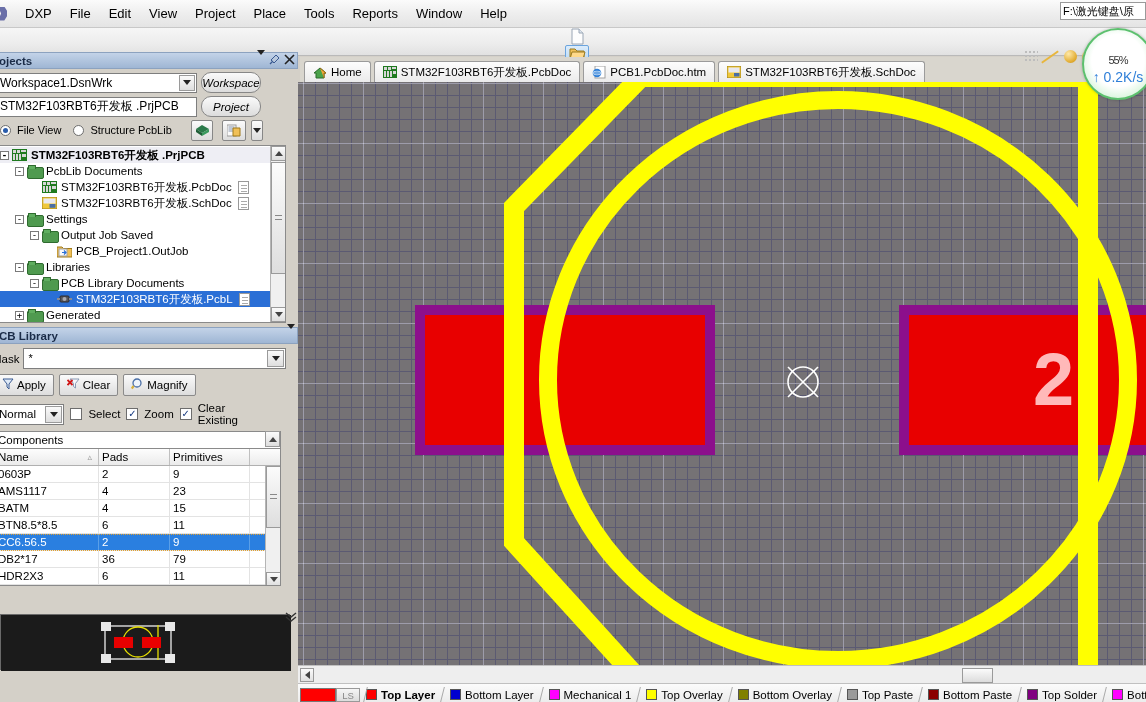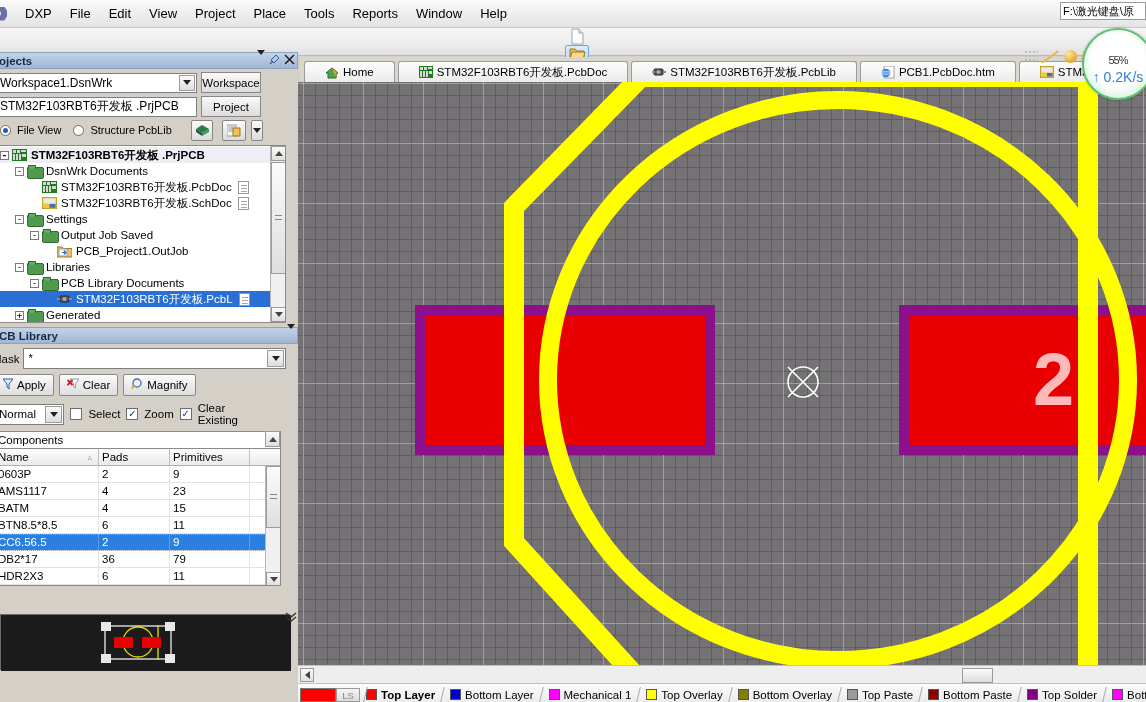--- a/index.html
+++ b/index.html
@@ -69,21 +69,21 @@
 
   
   .doctabs {
     position: absolute; top: 57px; left: 300px; width: 846px; height: 25px;
     background: #d9d6ce; display: flex; align-items: flex-end; gap: 3px; padding-left: 4px;
   }
   .dtab {
     height: 21px; background: linear-gradient(to bottom,#fdfdfd,#ebebeb);
     border: 1px solid #9b9b9b; border-bottom: none;
     border-radius: 3px 3px 0 0;
-    display: flex; align-items: center; gap: 4px; padding: 0 20px;
+    display: flex; align-items: center; gap: 4px; padding: 0 8px;
     font-size: 11.5px; color: #000; white-space: nowrap;
   }
   .dtab .ic { width: 14px; height: 13px; flex: 0 0 14px; position: relative; }
 
   
   .leftpanel {
     position: absolute; top: 52px; left: 0; width: 263px; height: 645px;
     background: #d4d0c8;
   }
   .panel-caption {
@@ -97,22 +97,22 @@
   .projcombo {
     flex: 1; height: 20px; background: #fff; border: 1px solid #7e7e7e;
     font-size: 12px; display: flex; align-items: center; padding-left: 3px; position: relative;
     margin-left: -4px;
   }
   .projcombo .arr { position:absolute; right:1px; top:1px; width:16px; height:16px;
     background: linear-gradient(to bottom,#fafafa,#dedede); border:1px solid #9a9a9a;
     display:flex; align-items:center; justify-content:center; }
   .sbtn {
     width: 60px; height: 21px; background: linear-gradient(to bottom,#fafafa,#dcdcdc);
-    border: 1px solid #878787; border-radius: 0; font-size: 11.5px;
-    display: flex; align-items: center; justify-content: center; color:#000;
+    border: 1px solid #878787; border-radius: 10px; font-size: 11.5px;
+    display: flex; align-items: center; justify-content: center; color:#000;font-style:italic;
   }
   .viewrow { display: flex; align-items: center; gap: 6px; height: 26px; padding-left: 0px; }
   .radio { width: 11px; height: 11px; border-radius: 50%; border: 1px solid #6d6d6d; background: #fff; position: relative; flex:0 0 11px;}
   .radio.on:after { content:""; position:absolute; left:2px; top:2px; width:5px; height:5px; border-radius:50%; background:#2a5cab;}
   .iconbtn {
     width: 22px; height: 21px; background: linear-gradient(to bottom,#fbfbfb,#dcdcdc);
     border: 1px solid #878787; border-radius: 2px; display:flex; align-items:center; justify-content:center;
   }
 
   
@@ -475,31 +475,20 @@
               <rect x="5" y="1" width="3" height="3"></rect>
               <rect x="9" y="1" width="4" height="2"></rect>
               <rect x="1" y="5" width="2" height="6"></rect>
               <rect x="4" y="5" width="2" height="6"></rect>
               <rect x="7" y="5" width="2" height="6"></rect>
               <rect x="10" y="5" width="3" height="3"></rect>
             </g>
           </svg>
       </span>
       <span>STM32F103RBT6开发板.PcbDoc</span>
-    </div>
-    <div class="dtab">
-      <span class="ic">
-        <svg width="14" height="12" viewBox="0 0 14 12">
-            <rect x="2" y="3" width="9" height="6" rx="1" fill="#55555b" stroke="#2a2a2e"></rect>
-            <rect x="0" y="5" width="3" height="2" fill="#8a8a90"></rect>
-            <rect x="11" y="5" width="3" height="2" fill="#8a8a90"></rect>
-            <circle cx="6.5" cy="6" r="2" fill="#aaaab0"></circle>
-          </svg>
-      </span>
-      <span>STM32F103RBT6开发板.PcbLib</span>
     </div>
     <div class="dtab">
       <span class="ic">
         <svg width="14" height="13" viewBox="0 0 14 13">
             <rect x="3" y="0" width="10" height="12" fill="#fff" stroke="#a0a0a0"></rect>
             <circle cx="5" cy="7" r="4.3" fill="#2f7fd8"></circle>
             <ellipse cx="5" cy="7" rx="4.3" ry="1.8" fill="none" stroke="#cfe4f8" stroke-width="0.8"></ellipse>
             <line x1="0.7" y1="7" x2="9.3" y2="7" stroke="#cfe4f8" stroke-width="0.8"></line>
           </svg>
       </span>
@@ -598,21 +587,21 @@
                   <rect x="4" y="5" width="2" height="6"></rect>
                   <rect x="7" y="5" width="2" height="6"></rect>
                   <rect x="10" y="5" width="4" height="3"></rect>
                 </g>
               </svg></span>
             <span>STM32F103RBT6开发板 .PrjPCB</span>
           </div>
           <div class="tnode" style="padding-left: 18px;">
             <span class="expander">-</span>
             <span class="folder"></span>
-            <span>DsnWrk Documents</span>
+            <span>PcbLib Documents</span>
           </div>
           <div class="tnode" style="padding-left: 33px;">
             <span style="width:12px;flex:0 0 12px"></span>
             <span class="fileicon"><svg width="15" height="12" viewBox="0 0 15 12">
                 <rect x="0" y="0" width="15" height="12" fill="#1f7a1f"></rect>
                 <g fill="#d8d8d8">
                   <rect x="1" y="1" width="3" height="3"></rect>
                   <rect x="5" y="1" width="3" height="3"></rect>
                   <rect x="9" y="1" width="5" height="2"></rect>
                   <rect x="1" y="5" width="2" height="6"></rect>

